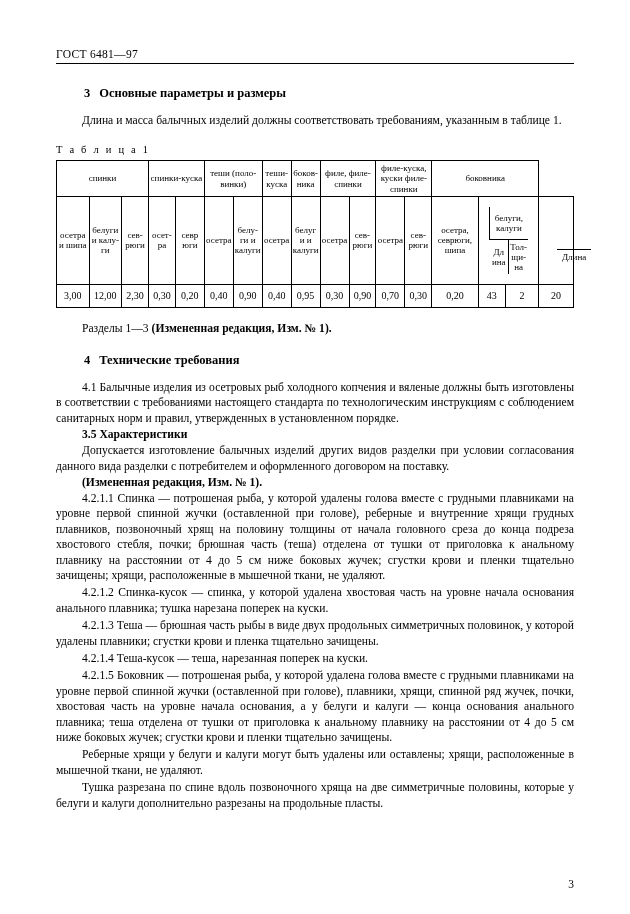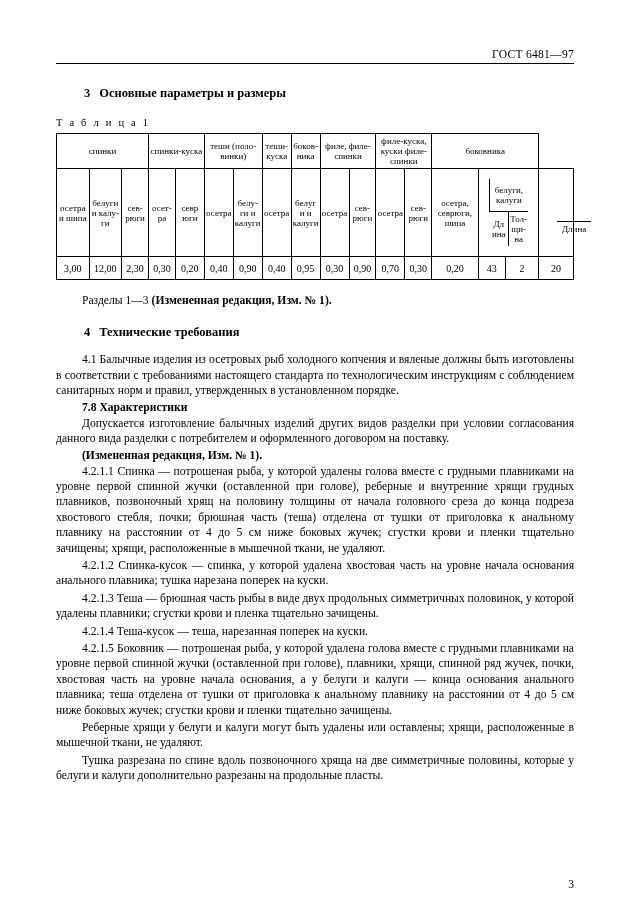--- a/index.html
+++ b/index.html
@@ -16,21 +16,20 @@
     overflow: hidden;
   }
   .page {
     position: relative;
     width: 630px;
     height: 914px;
     box-sizing: border-box;
     padding: 0 56px;
   }
   .header {
-    text-align: right;
     font-size: 11.5px;
     padding-top: 48px;
     letter-spacing: 0.3px;
   }
   .header-rule {
     border-bottom: 1px solid #000;
     margin-top: 3px;
     margin-bottom: 22px;
   }
   h2.section {
@@ -106,20 +105,21 @@
 
   <div class="header">
     <span>ГОСТ 6481—97</span>
   </div>
   <div class="header-rule"></div>
 
   <h2 class="section">
     <span class="num">3</span><span>Основные параметры и размеры</span>
   </h2>
 
+  <p class="body">Длина и масса балычных изделий должны соответствовать требованиям, указанным в таб­лице 1.</p>
 
   <div class="table-caption">Т а б л и ц а  1</div>
 
   <table class="t">
     <colgroup>
       <col style="width:6.3%">
         <col style="width:6.3%">
         <col style="width:5.2%">
       <col style="width:5.2%">
         <col style="width:5.6%">
@@ -209,21 +209,21 @@
     </tbody>
   </table>
 
   <p class="note"><span>Разделы 1—3 </span><b>(Измененная редакция, Изм. № 1).</b></p>
 
   <h2 class="section sp">
     <span class="num">4</span><span>Технические требования</span>
   </h2>
 
   <p class="body">4.1  Балычные изделия из осетровых рыб холодного копчения и вяленые должны быть изго­товлены в соответствии с требованиями настоящего стандарта по технологическим инструкциям с соблюдением санитарных норм и правил, утвержденных в установленном порядке.</p>
-  <p class="sub-head">7.8  Характеристики</p>
+  <p class="sub-head">3.5  Характеристики</p>
   <p class="body">Допускается изготовление балычных изделий других видов разделки при условии согласова­ния данного вида разделки с потребителем и оформленного договором на поставку.</p>
   <p class="sub-head">(Измененная редакция, Изм. № 1).</p>
   <p class="body">4.2.1.1  Спинка — потрошеная рыба, у которой удалены голова вместе с грудными плавниками на уровне первой спинной жучки (оставленной при голове), реберные и внутренние хрящи грудных плавников, позвоночный хрящ на половину толщины от начала головного среза до конца подреза хвостового стебля, почки; брюшная часть (теша) отделена от тушки от приголовка к анальному плавнику на расстоянии от 4 до 5 см ниже боковых жучек; сгустки крови и пленки тщательно зачищены; хрящи, расположенные в мышечной ткани, не удаляют.</p>
   <p class="body">4.2.1.2  Спинка-кусок — спинка, у которой удалена хвостовая часть на уровне начала основа­ния анального плавника; тушка нарезана поперек на куски.</p>
   <p class="body">4.2.1.3  Теша — брюшная часть рыбы в виде двух продольных симметричных половинок, у ко­торой удалены плавники; сгустки крови и пленка тщательно зачищены.</p>
   <p class="body">4.2.1.4  Теша-кусок — теша, нарезанная поперек на куски.</p>
   <p class="body">4.2.1.5  Боковник — потрошеная рыба, у которой удалена голова вместе с грудными плавника­ми на уровне первой спинной жучки (оставленной при голове), плавники, хрящи, спинной ряд жу­чек, почки, хвостовая часть на уровне начала основания, а у белуги и калуги — конца основания анального плавника; теша отделена от тушки от приголовка к анальному плавнику на расстоянии от 4 до 5 см ниже боковых жучек; сгустки крови и пленки тщательно зачищены.</p>
   <p class="body">Реберные хрящи у белуги и калуги могут быть удалены или оставлены; хрящи, расположенные в мышечной ткани, не удаляют.</p>
   <p class="body">Тушка разрезана по спине вдоль позвоночного хряща на две симметричные половины, кото­рые у белуги и калуги дополнительно разрезаны на продольные пласты.</p>
 

